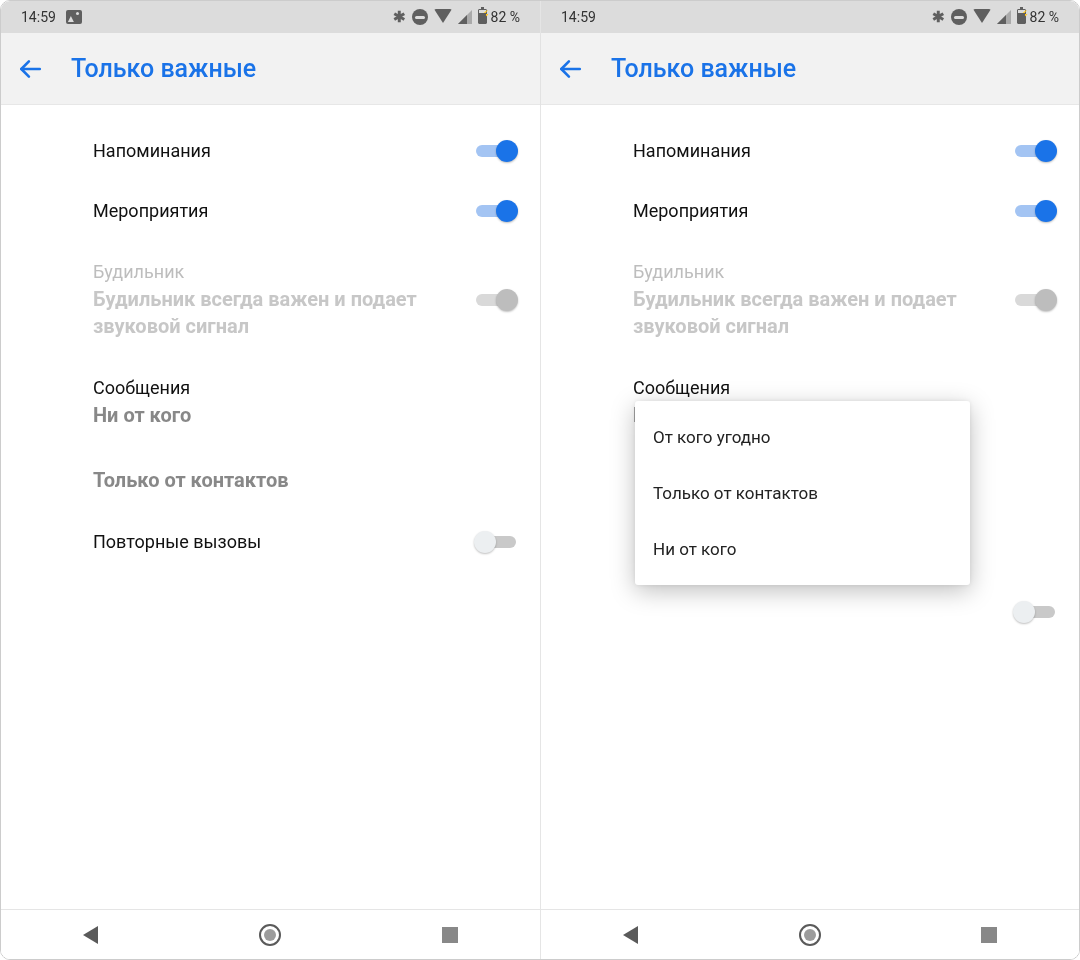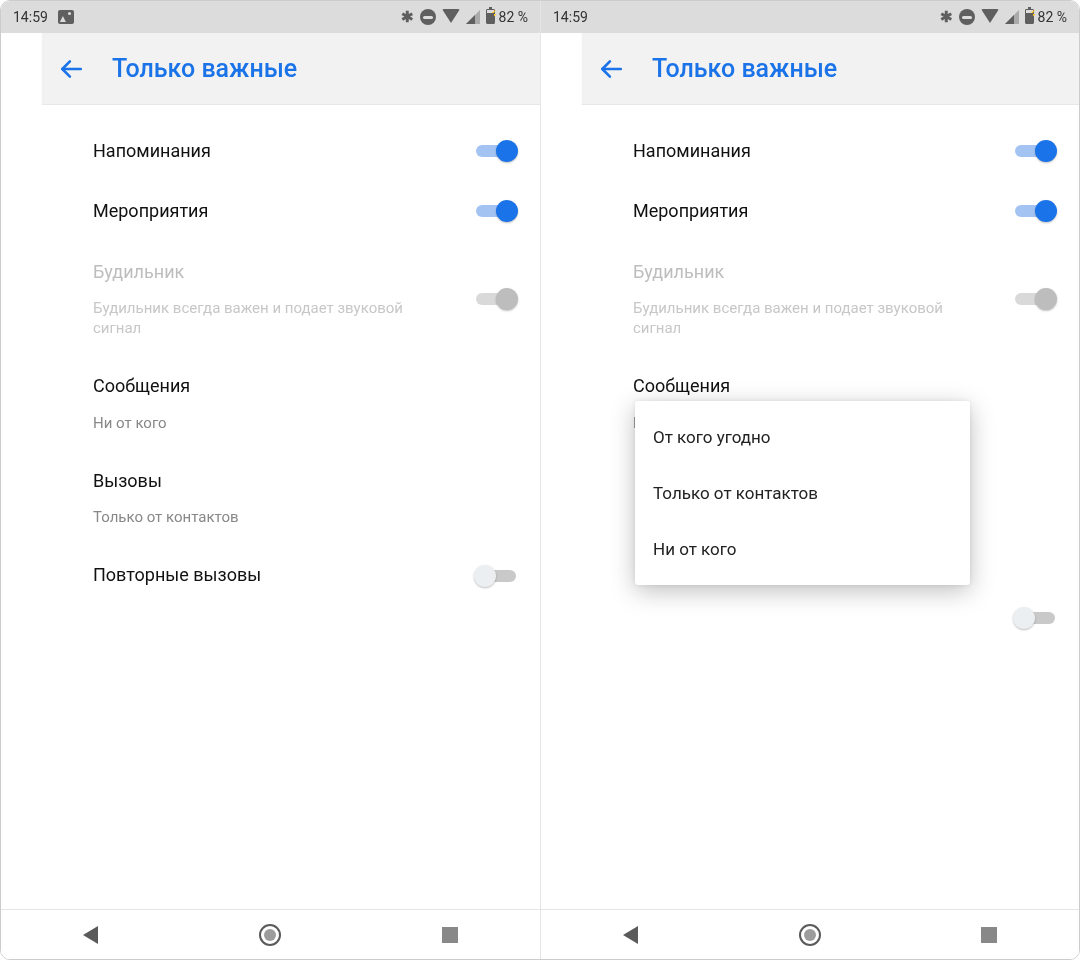--- a/index.html
+++ b/index.html
@@ -2,52 +2,52 @@
 <html><head>
 <meta charset="utf-8">
 <style>
   * { box-sizing: border-box; margin: 0; padding: 0; }
   html, body { width: 1080px; height: 960px; overflow: hidden; font-family: -apple-system, BlinkMacSystemFont, "Segoe UI", Roboto, Arial, sans-serif; background:#fff; }
   .canvas { display:flex; width:1080px; height:960px; border:1px solid #ccc; border-radius:10px; overflow:hidden; }
   .phone { width:540px; height:100%; display:flex; flex-direction:column; position:relative; background:#fff; }
   .phone + .phone { border-left:1px solid #e5e5e5; }
 
   
-  .statusbar { height:32px; background:#dcdcdc; display:flex; align-items:center; justify-content:space-between; padding:0 12px; font-size:14px; color:#333; }
+  .statusbar { height:32px; background:#dcdcdc; display:flex; align-items:center; justify-content:space-between; padding:0 20px; font-size:14px; color:#333; }
   .sb-left { display:flex; align-items:center; gap:10px; }
   .sb-right { display:flex; align-items:center; gap:6px; }
   .pic-icon { width:16px; height:14px; background:#5f5f5f; border-radius:2px; position:relative; }
   .pic-icon::before { content:""; position:absolute; bottom:2px; left:2px; width:6px; height:6px; background:#dcdcdc; clip-path: polygon(0 100%,50% 0,100% 100%); }
   .pic-icon::after { content:""; position:absolute; top:2px; right:3px; width:3px; height:3px; background:#dcdcdc; border-radius:50%; }
   .dnd { width:16px; height:16px; border-radius:50%; background:#5f5f5f; position:relative; }
   .dnd::after { content:""; position:absolute; left:3px; right:3px; top:6.5px; height:3px; background:#dcdcdc; border-radius:2px; }
   .wifi { width:0; height:0; border-left:9px solid transparent; border-right:9px solid transparent; border-top:14px solid #5f5f5f; border-radius:2px; position:relative; top:-1px;}
   .cell-wrap{position:relative; width:14px; height:14px;}
   .cell-fill{position:absolute; left:0; bottom:0; width:0; height:0; border-right:9px solid #5f5f5f; border-top:9px solid transparent;}
   .cell-out{position:absolute; left:0; bottom:0; width:0; height:0; border-right:14px solid #aaa; border-top:14px solid transparent;}
   .batt { display:flex; align-items:flex-start; gap:4px; font-size:14px;}
   .batt-body{ width:9px; height:15px; border:1.5px solid #5f5f5f; border-radius:1px; position:relative;}
   .batt-body::before{content:""; position:absolute; top:-3px; left:2px; width:3px; height:2px; background:#5f5f5f;}
   .batt-body::after{content:""; position:absolute; left:0; right:0; bottom:0; height:80%; background:#5f5f5f;}
   .bolt{position:absolute; left:1px; top:1px; color:#dcdcdc; font-size:9px; line-height:1;}
   .bt-icon{font-size:15px; color:#5f5f5f; font-weight:bold;}
 
   
-  .appbar { height:72px; background:#f2f2f2; display:flex; align-items:center; padding:0 16px; gap:28px; border-bottom:1px solid #e7e7e7; box-shadow:0 1px 2px rgba(0,0,0,0.04);margin-left:41px; }
+  .appbar { height:72px; background:#f2f2f2; display:flex; align-items:center; padding:0 16px; gap:28px; border-bottom:1px solid #e7e7e7; box-shadow:0 1px 2px rgba(0,0,0,0.04); }
   .back-arrow { color:#1a73e8; }
   .back-arrow svg{ width:26px; height:26px; display:block;}
   .appbar-title { color:#1a73e8; font-size:25px; font-weight:500; }
 
   
   .content { flex:1; background:#fff; padding:16px 24px 0 26px; position:relative; }
   .row { display:flex; align-items:center; justify-content:space-between; padding:18px 0; min-height:48px;gap:16px;}
   .row .texts{ padding-left:66px; padding-right:16px; flex:1;}
   .row .pad-right{ padding-right:6px;}
   .title { font-size:18px; color:#111; line-height:1.35;}
-  .sub { font-size:15px; color:#888; line-height:1.35; margin-top:14px;}
+  .sub { font-size:20px; color:#888; line-height:1.35; margin-top:2px;font-weight:bold;}
   .disabled .title{ color:#bdbdbd;}
   .disabled .sub{ color:#c7c7c7;}
 
   
   .switch { width:40px; height:22px; position:relative; }
   .switch .track{ position:absolute; left:0; right:0; top:5px; height:12px; border-radius:10px; }
   .switch .thumb{ position:absolute; top:0; width:22px; height:22px; border-radius:50%; box-shadow:0 1px 2px rgba(0,0,0,0.25); }
   .switch.on .track{ background:#a3c4f3; }
   .switch.on .thumb{ right:-2px; background:#1a73e8; }
   .switch.off .track{ background:#c9c9c9; }
@@ -135,21 +135,20 @@
           </div>
       </div>
       <div class="row">
         <div class="texts">
           <div class="title">Сообщения</div>
           <div class="sub">Ни от кого</div>
         </div>
       </div>
       <div class="row">
         <div class="texts">
-          <div class="title">Вызовы</div>
           <div class="sub">Только от контактов</div>
         </div>
       </div>
       <div class="row">
         <div class="texts">
           <div class="title">Повторные вызовы</div>
         </div>
         <div class="switch off pad-right">
             <div class="track"></div>
             <div class="thumb"></div>

